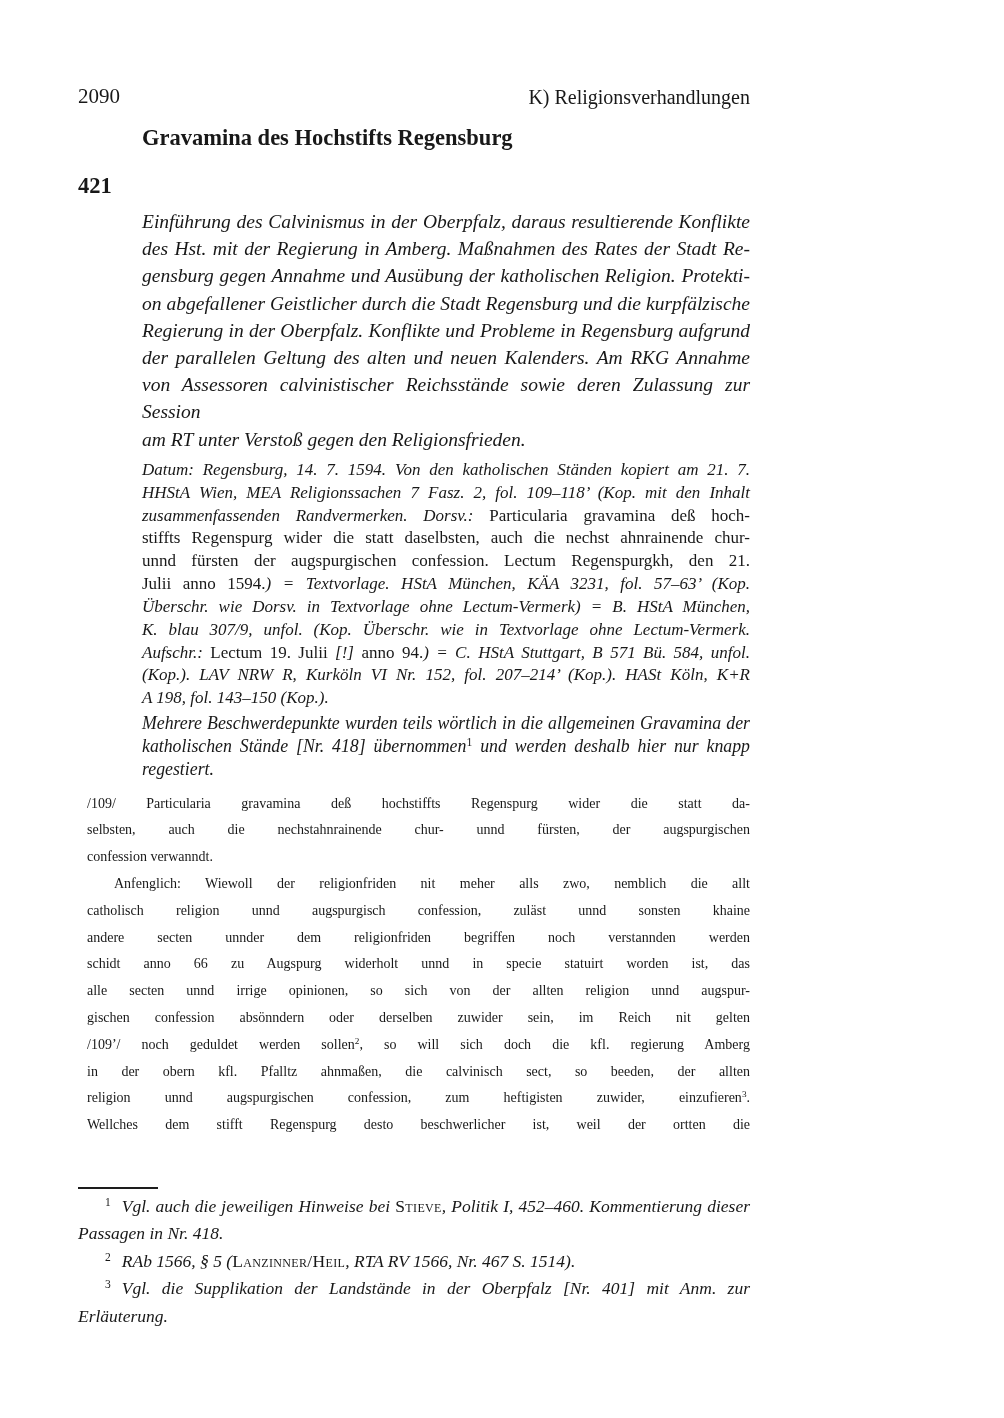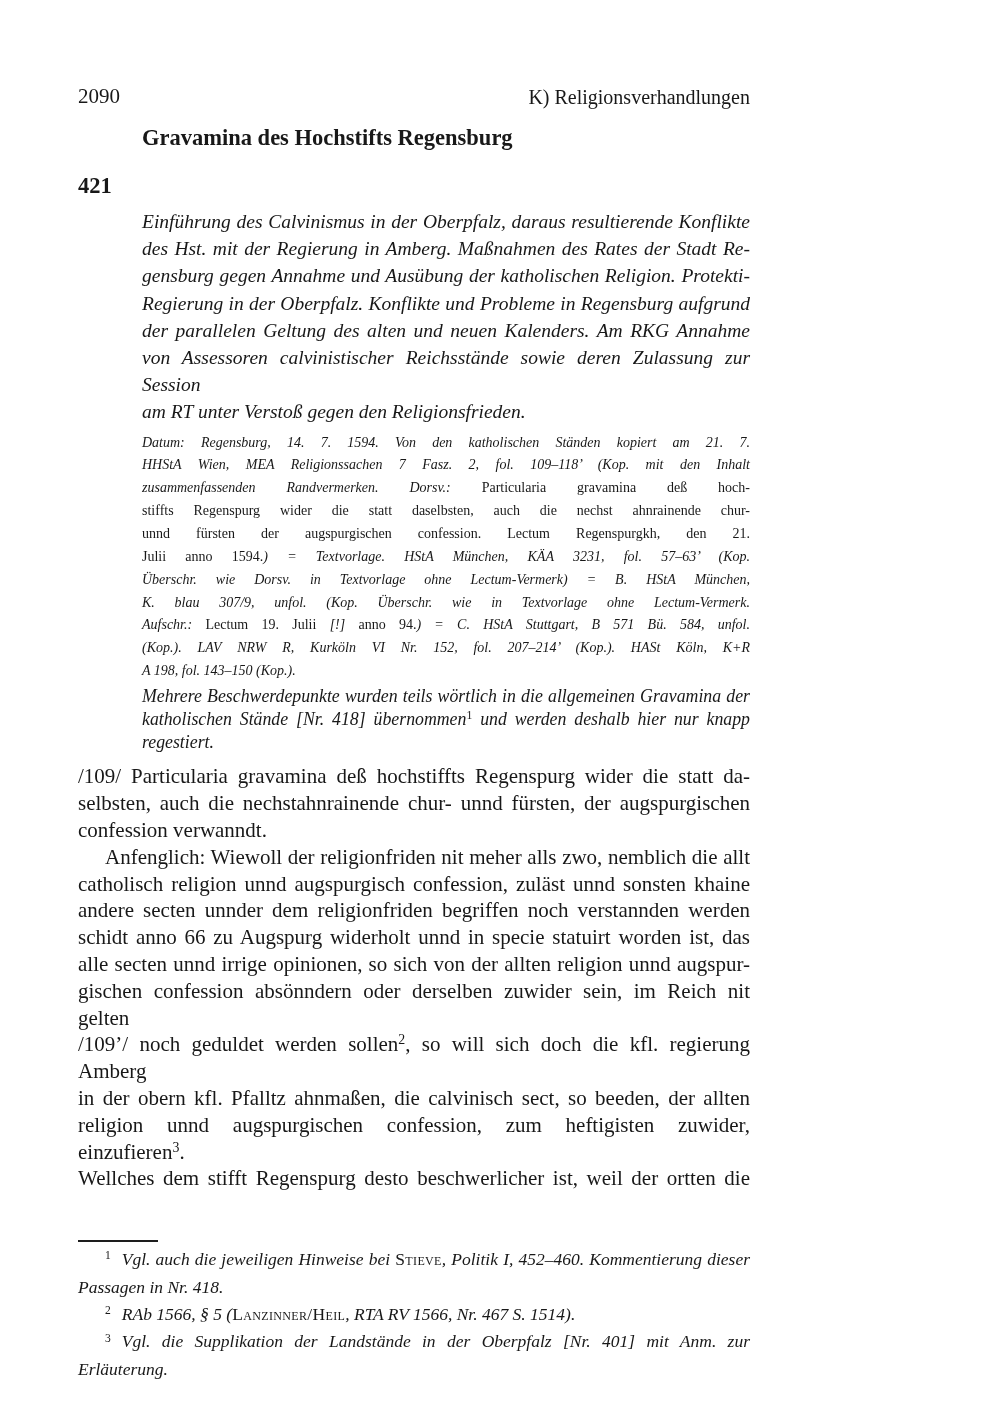--- a/index.html
+++ b/index.html
@@ -64,35 +64,36 @@
   .summary {
     margin-top: 9px;
     margin-left: 64px;
     font-size: 19.5px;
     line-height: 27.2px;
     font-style: italic;
   }
   .source-note {
     margin-top: 6px;
     margin-left: 64px;
-    font-size: 14px;
+    font-size: 17px;
     line-height: 22.85px;
     font-style: italic;
   }
   .editorial-note {
     margin-top: 2px;
     margin-left: 64px;
     font-size: 17.8px;
     line-height: 22.85px;
     font-style: italic;
   }
   .body-text {
     margin-top: 10px;
-    font-size: 21px;
+    font-size: 14px;
     line-height: 26.8px;
+    margin-left: 9px;
   }
   .fn-rule {
     margin-top: 48px;
     width: 80px;
     border-top: 2px solid #1d1d1d;
   }
   .footnotes {
     margin-top: 4px;
     font-size: 17.5px;
     line-height: 27.4px;
@@ -111,20 +112,21 @@
 
   <div class="doc-heading">
     <span class="doc-num">421</span>
     <span class="doc-title">Gravamina des Hochstifts Regensburg</span>
   </div>
 
   <div class="summary">
       <div class="tl"><span class="s-i">Einführung des Calvinismus in der Oberpfalz, daraus resultierende Konflikte</span></div>
       <div class="tl"><span class="s-i">des Hst. mit der Regierung in Amberg. Maßnahmen des Rates der Stadt Re-</span></div>
       <div class="tl"><span class="s-i">gensburg gegen Annahme und Ausübung der katholischen Religion. Protekti-</span></div>
+      <div class="tl"><span class="s-i">on abgefallener Geistlicher durch die Stadt Regensburg und die kurpfälzische</span></div>
       <div class="tl"><span class="s-i">Regierung in der Oberpfalz. Konflikte und Probleme in Regensburg aufgrund</span></div>
       <div class="tl"><span class="s-i">der parallelen Geltung des alten und neuen Kalenders. Am RKG Annahme</span></div>
       <div class="tl"><span class="s-i">von Assessoren calvinistischer Reichsstände sowie deren Zulassung zur Session</span></div>
       <div class="tl al"><span class="s-i">am RT unter Verstoß gegen den Religionsfrieden.</span></div>
     </div>
 
   <div class="source-note">
       <div class="tl"><span class="s-i">Datum: Regensburg, 14. 7. 1594. Von den katholischen Ständen kopiert am 21. 7.</span></div>
       <div class="tl"><span class="s-i">HHStA Wien, MEA Religionssachen 7 Fasz. 2, fol. 109–118’ (Kop. mit den Inhalt</span></div>
       <div class="tl"><span class="s-i">zusammenfassenden Randvermerken. Dorsv.: </span><span class="s-r">Particularia gravamina deß hoch-</span></div>

